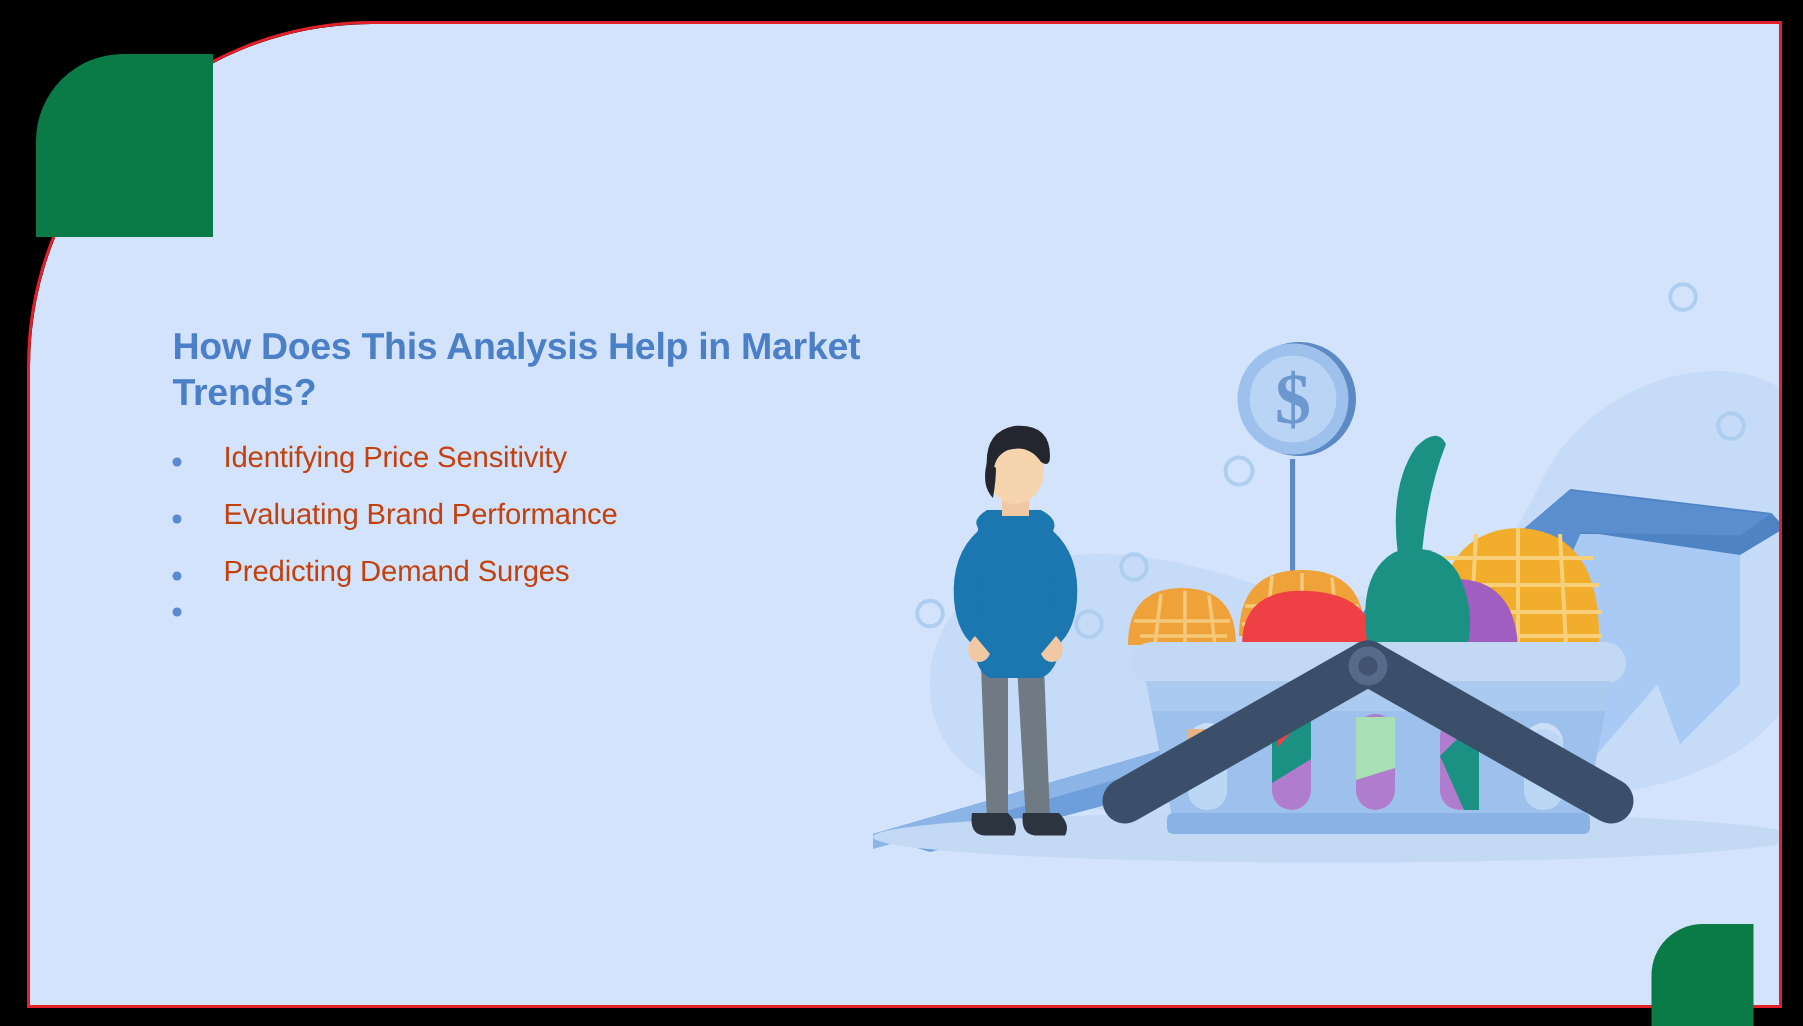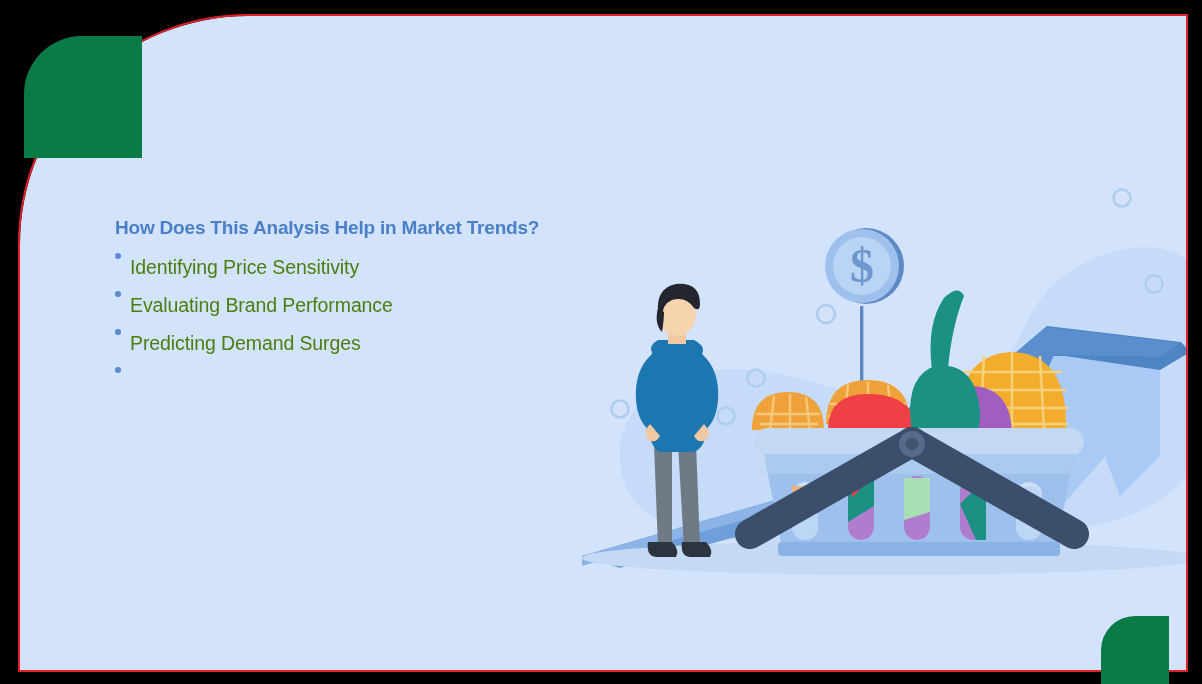--- a/index.html
+++ b/index.html
@@ -74,41 +74,42 @@
 
   
   #text-block {
     position: absolute;
     left: 95px;
     top: 200px;
     width: 520px;
     z-index: 4;
   }
   #headline {
-    font-size: 19px;
+    font-size: 25px;
     font-weight: bold;
     line-height: 1.24;
     color: #4b7fc7;
     letter-spacing: -0.2px;
     margin: 0 0 18px 0;
     max-width: 495px;
   }
   #bullet-list {
     list-style: none;
     margin: 0;
     padding: 0;
   }
   .bullet-item {
     display: flex;
-    align-items: flex-start;
+    align-items: flex-end;
     font-size: 19.5px;
-    color: #4d7c0f;
+    color: #c2410c;
     line-height: 1.0;
     margin-bottom: 18.5px;
     letter-spacing: -0.1px;
+    gap: 19px;
   }
   .bullet-dot {
     flex: 0 0 auto;
     width: 6px;
     height: 6px;
     border-radius: 50%;
     background: #5b8ad0;
     margin-right: 9px;
     position: relative;
     top: -5px;

